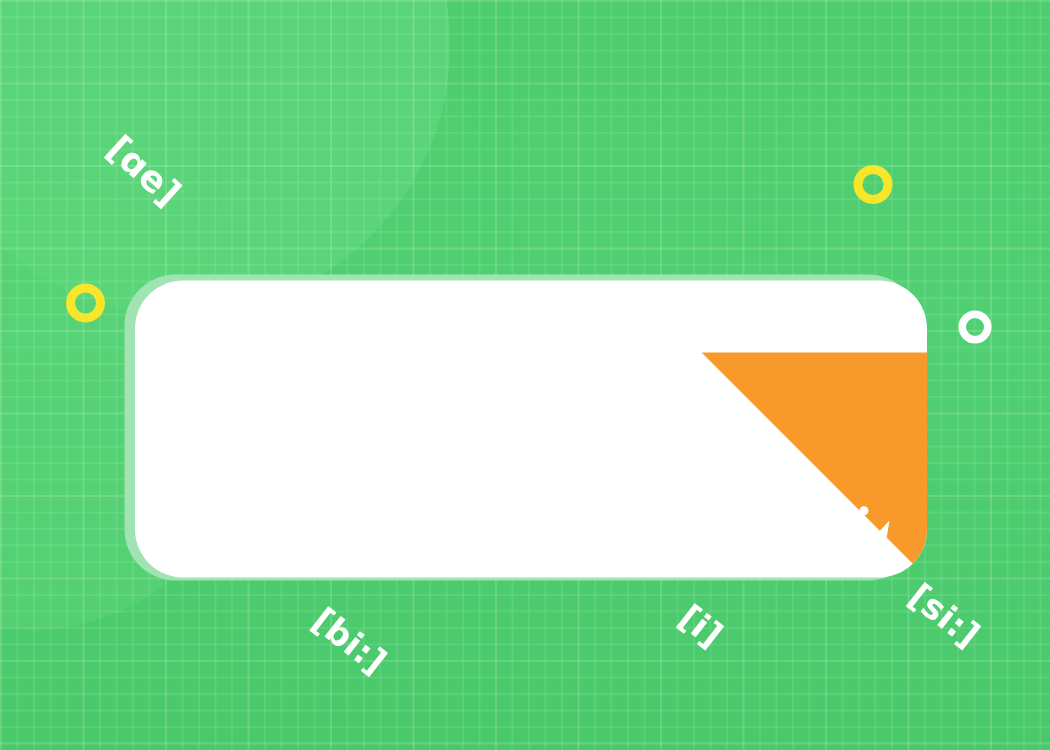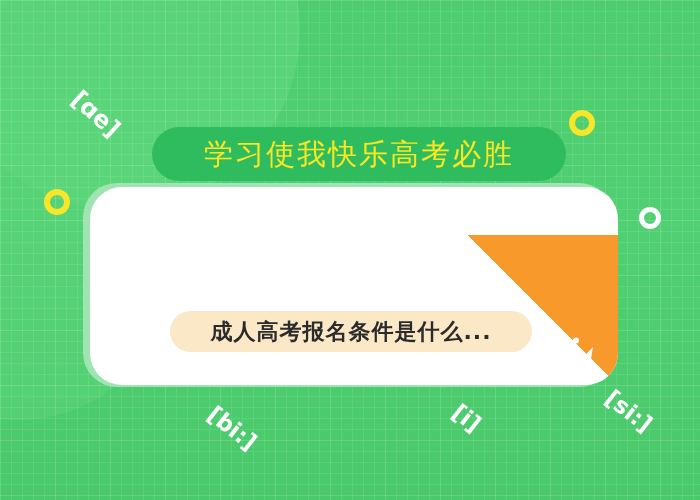--- a/index.html
+++ b/index.html
@@ -199,32 +199,26 @@
 
   <div class="ring" style="left:44px; top:189px; width:26px; height:26px; border:6px solid #f7e62a;"></div>
   <div class="ring" style="left:569px; top:110px; width:26px; height:26px; border:6px solid #f7e62a;"></div>
   <div class="ring" style="left:639px; top:207px; width:22px; height:22px; border:5px solid #ffffff;"></div>
 
   <div class="phon" style="left:68px; top:100px; font-size:24px; transform:rotate(42deg);">[ɑe]</div>
   <div class="phon" style="left:205px; top:415px; font-size:23px; transform:rotate(38deg);">[bi:]</div>
   <div class="phon" style="left:452px; top:405px; font-size:23px; transform:rotate(38deg);">[i]</div>
   <div class="phon" style="left:603px; top:398px; font-size:23px; transform:rotate(38deg);">[si:]</div>
 
-  <div class="top-pill">
-    <span class="top-pill-text">学习使我快乐高考必胜</span>
-  </div>
 
   <div class="card-shadow"></div>
   <div class="card">
     <div class="corner-wedge"></div>
     <svg class="crown" viewBox="0 0 40 32" xmlns="http://www.w3.org/2000/svg">
       <circle cx="20" cy="3.5" r="3" fill="#ffffff"></circle>
       <path d="M3 10 L10.5 18 L20 7.5 L29.5 18 L37 10 L34 28 L6 28 Z" fill="#ffffff"></path>
       <rect x="5" y="26" width="30" height="4" rx="1.2" fill="#ffffff"></rect>
     </svg>
   </div>
 
 
-  <div class="sub-pill">
-    <span class="sub-pill-text">成人高考报名条件是什么...</span>
-  </div>
 
 </div>
 
 </body></html>

